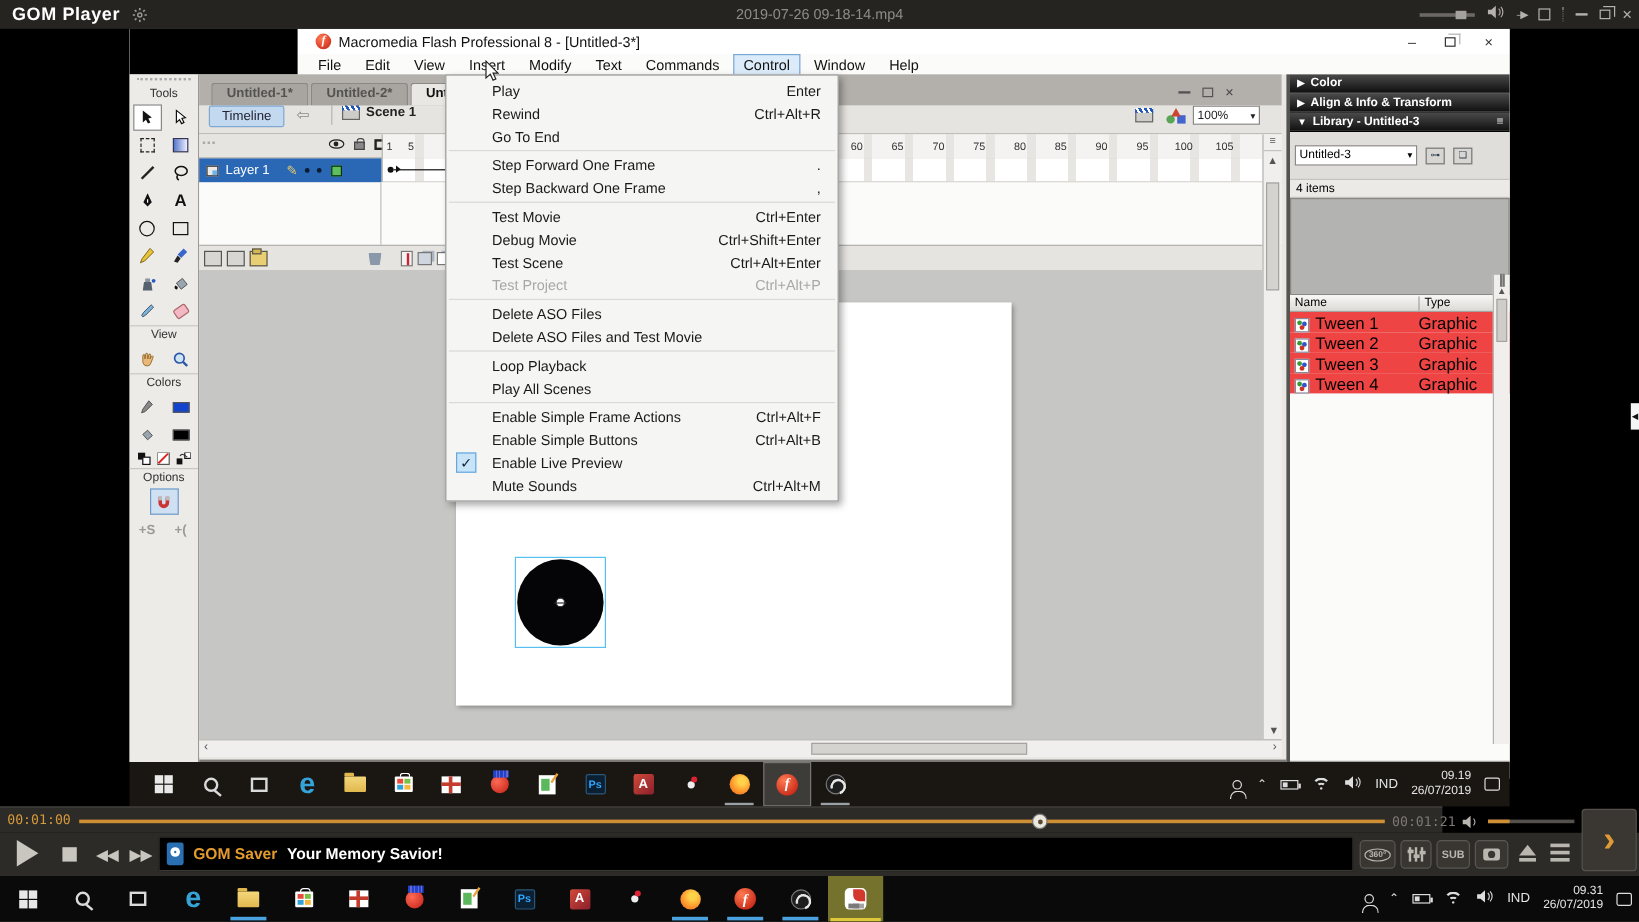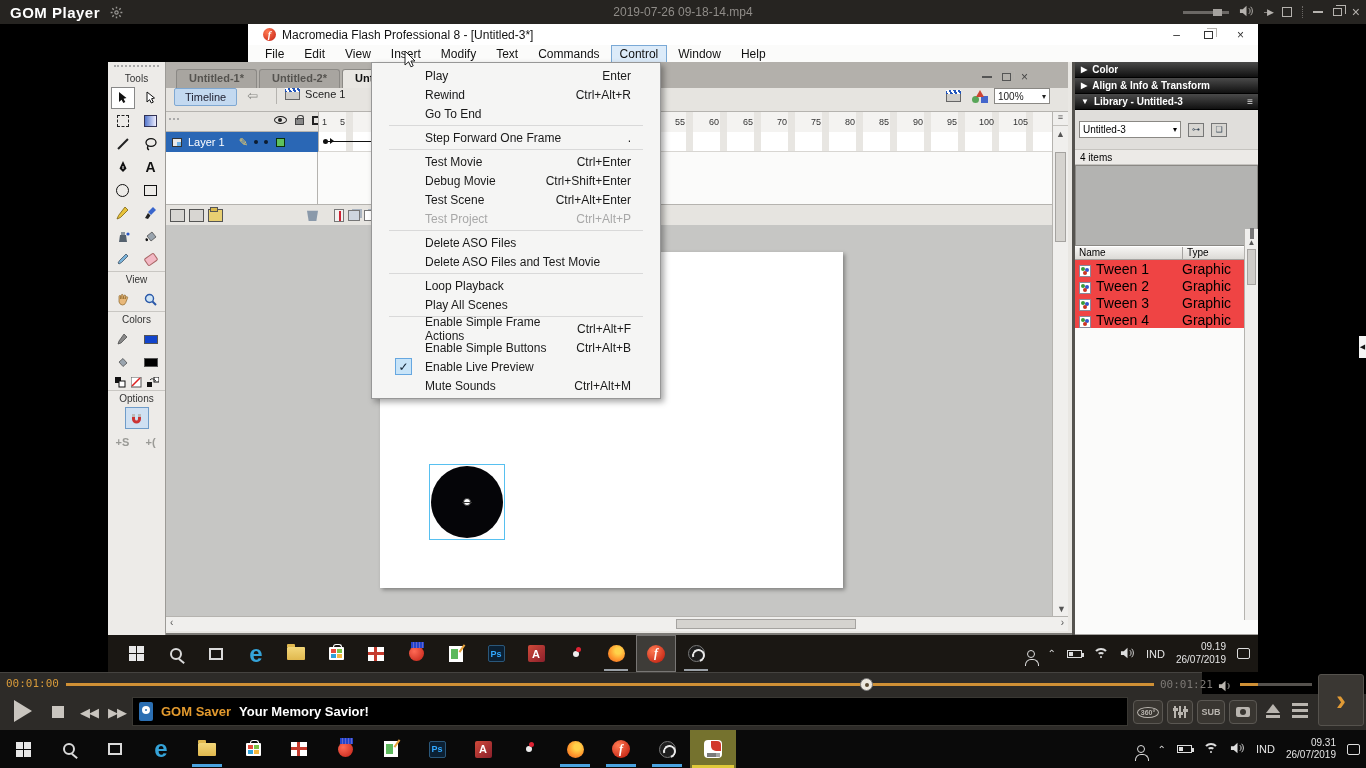--- a/index.html
+++ b/index.html
@@ -59,21 +59,21 @@
   .f-tabs{position:absolute;left:58px;top:38px;width:902px;height:26px;background:#b3b0ab;display:flex;align-items:flex-end;padding-left:10px}
   .tab{height:19px;padding:2px 12px;font-size:11px;font-weight:bold;color:#55534f;background:#a8a5a0;border:1px solid #8b8985;border-bottom:none;border-radius:3px 3px 0 0;margin-right:2px}
   .tab.active{background:#e9e7e3;color:#111}
   .tab-ctls{position:absolute;right:40px;top:8px;display:flex;gap:10px;color:#444;font-size:10px;align-items:center}
   .f-tlbar{position:absolute;left:58px;top:64px;width:902px;height:24px;background:#e6e4e0;border-bottom:1px solid #b5b3af;display:flex;align-items:flex-start;font-size:11px;color:#222}
   .btn-timeline{margin-left:8px;background:#c3d9f0;border:1px solid #7fa8d2;border-radius:2px;padding:2px 10px;color:#223}
   .backarrow{color:#8a8a86;font-size:13px;margin:0 10px}
   .vbar{width:1px;height:16px;background:#b5b3af;margin:0 8px}
   .clapper{width:15px;height:12px;background:#cfcdc9;border:1px solid #666;position:relative;margin-right:5px}
   .clapper:before{content:"";position:absolute;left:-1px;top:-1px;width:15px;height:4px;background:repeating-linear-gradient(60deg,#2255bb 0 2px,#fff 2px 4px)}
-  .scene-name{font-weight:normal}
+  .scene-name{font-weight:bold}
   .tlbar-right{position:absolute;right:18px;display:flex;align-items:center;gap:6px}
   .symclu{position:relative;width:16px;height:13px}
   .symclu i{position:absolute}
   .symclu .c1{left:0;bottom:0;width:7px;height:7px;border-radius:50%;background:#58a558}
   .symclu .c2{right:0;bottom:0;width:7px;height:7px;background:#4466cc}
   .symclu .c3{left:4px;top:0;width:0;height:0;border-left:4px solid transparent;border-right:4px solid transparent;border-bottom:7px solid #cc4433}
   .zoomsel{width:56px;height:16px;background:#fff;border:1px solid #8a8884;font-size:10px;display:flex;align-items:center;justify-content:space-between;padding:0 3px}
 
   
   .f-timeline{position:absolute;left:58px;top:88px;width:902px;height:113px;background:#e6e4e0}
@@ -145,21 +145,21 @@
   .libfoot{height:15px;background:#e6e4e0;border-top:1px solid #a5a3a0;display:flex;align-items:center;font-size:9px;color:#444;gap:4px;padding:0 3px}
   .lf-ic{width:13px;height:11px;border:1px solid #666;background:#d8d6d2}
   .lf-ic.gold{background:#e8cf72}
   .libfoot .sbar{flex:1;height:11px;background:#f0efed;border:1px solid #bbb;position:relative;font-size:8px;display:flex;align-items:center;justify-content:space-between;padding:0 2px}
   .libfoot .sbar i{width:40px;height:7px;background:#c9c7c3}
   .rscroll{position:absolute;right:0;top:167px;width:14px;height:391px;background:#f0efed;border-left:1px solid #b5b3af;font-size:8px;color:#555;text-align:center}
   .rscroll .bx{width:9px;height:9px;border:1px solid #777;margin:2px auto;background:#e5e3df}
   .rscroll .th{width:9px;height:36px;background:#cfcdc9;border:1px solid #a5a3a0;margin:2px auto}
 
   
-  #ctl-menu{position:absolute;left:371px;top:62px;width:290px;background:#f5f5f4;border:1px solid #979797;box-shadow:3px 3px 6px rgba(0,0,0,.35);z-index:50;padding:3px 15px}
+  #ctl-menu{position:absolute;left:371px;top:62px;width:328px;background:#f5f5f4;border:1px solid #979797;box-shadow:3px 3px 6px rgba(0,0,0,.35);z-index:50;padding:3px 0}
   .mi{height:19px;display:flex;align-items:center;font-size:12px;color:#1a1a1a;position:relative;padding:0 14px 0 38px}
   .mi .ml{flex:1}
   .mi .ms{margin-left:20px}
   .mi.dis{color:#a8a8a8}
   .msep{height:1px;background:#d9d9d9;margin:2px 2px}
   .mcheck{position:absolute;left:8px;top:1px;width:17px;height:17px;background:#c8e4f8;border:1px solid #66a7e0;color:#123;font-size:12px;display:flex;align-items:center;justify-content:center}
 
   
   #cursor{position:absolute;left:403px;top:50px;z-index:60}
   #edge-tab{position:absolute;right:0;top:336px;width:7px;height:22px;background:#f5f5f5;z-index:6;display:flex;align-items:center;justify-content:center;font-size:7px;color:#111}
@@ -738,20 +738,24 @@
     </div>
   <div class="mi">
       <span class="ml">Go To End</span>
       <span class="ms"></span>
     </div>
   <div class="msep"></div>
   <div class="mi">
       <span class="ml">Step Forward One Frame</span>
       <span class="ms">.</span>
     </div>
+  <div class="mi">
+      <span class="ml">Step Backward One Frame</span>
+      <span class="ms">,</span>
+    </div>
   <div class="msep"></div>
   <div class="mi">
       <span class="ml">Test Movie</span>
       <span class="ms">Ctrl+Enter</span>
     </div>
   <div class="mi">
       <span class="ml">Debug Movie</span>
       <span class="ms">Ctrl+Shift+Enter</span>
     </div>
   <div class="mi">

